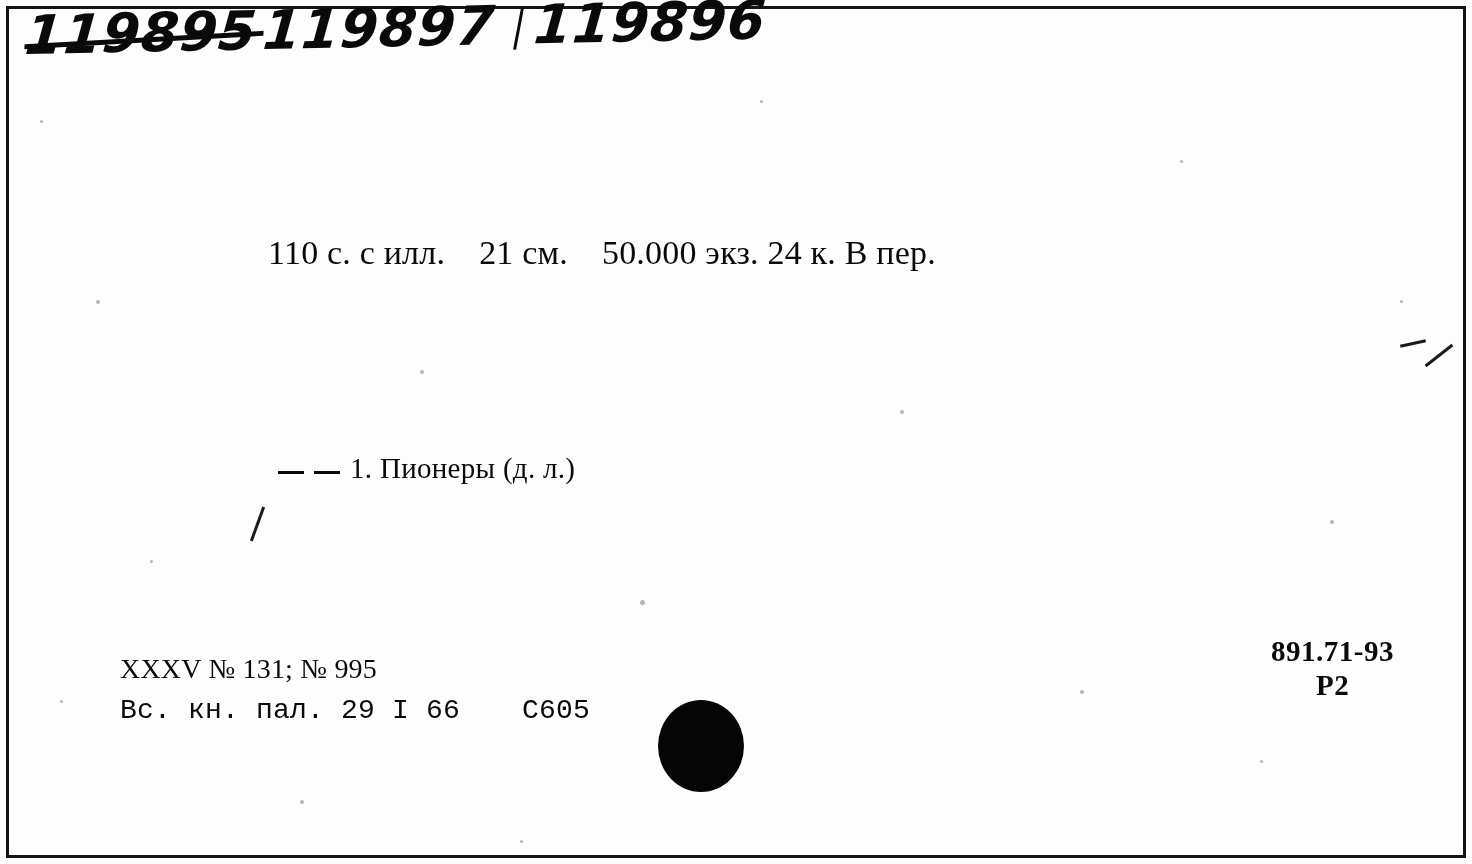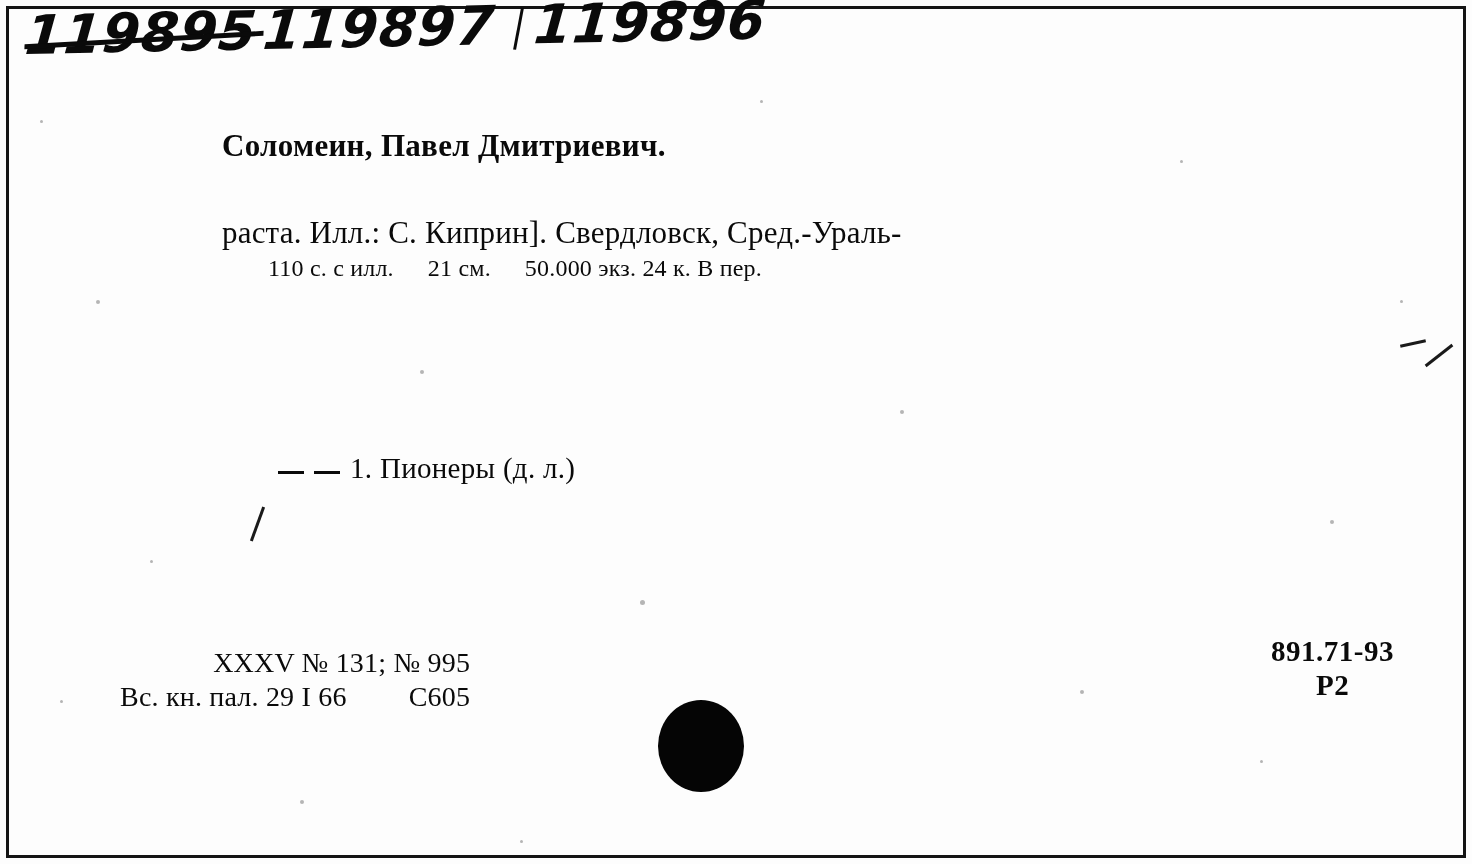--- a/index.html
+++ b/index.html
@@ -89,23 +89,23 @@
     letter-spacing: .3px;
     margin-bottom: 6px;
   }
   .desc {
     font-size: 31px;
     line-height: 42px;
     letter-spacing: .2px;
   }
   .desc .indent { display: inline-block; width: 46px; }
   .phys {
-    font-size: 24px;
+    font-size: 34px;
     letter-spacing: .2px;
-    margin-top: 1px;
+    margin-top: 22px;
     padding-left: 46px;
   }
   .phys span.gap { display: inline-block; width: 34px; }
 
   
   .tracing {
     position: absolute;
     left: 278px;
     top: 452px;
     font-size: 29px;
@@ -166,22 +166,22 @@
 
   
   .ctrl {
     position: absolute;
     left: 120px;
     top: 636px;
     font-size: 28px;
     line-height: 34px;
     letter-spacing: .2px;
   }
-  .ctrl .row2 { margin-top: 10px; text-align: right; }
-  .ctrl .row3 { margin-top: 0; }
+  .ctrl .row2 { margin-top: 16px; }
+  .ctrl .row3 { margin-top: 8px; font-family: Liberation Mono, monospace; }
   .ctrl .code { display: inline-block; margin-left: 62px; }
 
   
   .punch-hole {
     position: absolute;
     left: 658px;
     top: 700px;
     width: 86px;
     height: 92px;
     background: #050505;
@@ -213,24 +213,23 @@
   </div>
 
   <div class="handwriting">
     <span class="hw-a">
       <span>119895</span>
       <span class="hw-strike"></span>
     </span><span class="hw-b">119897</span><span class="hw-sep"></span><span class="hw-c">119896</span>
   </div>
 
   <div class="body-block">
-    <div class="author">Соломеин, Павел Дмитриевич.</div>
     <div class="desc">
       <span class="indent"></span><br>
-      <span>раста. Илл.: С. Киприн].     Свердловск, Сред.-Ураль-</span><br>
+      <br>
     </div>
     <div class="phys">
       <span>110 с. с илл.</span><span class="gap"></span><span>21 см.</span><span class="gap"></span><span>50.000 экз. 24 к. В пер.</span>
     </div>
   </div>
 
   <div class="tracing">
     <span class="dash-lead"><i class="d1"></i><i class="d2"></i></span><span>1. Пионеры (д. л.)</span>
   </div>
 

